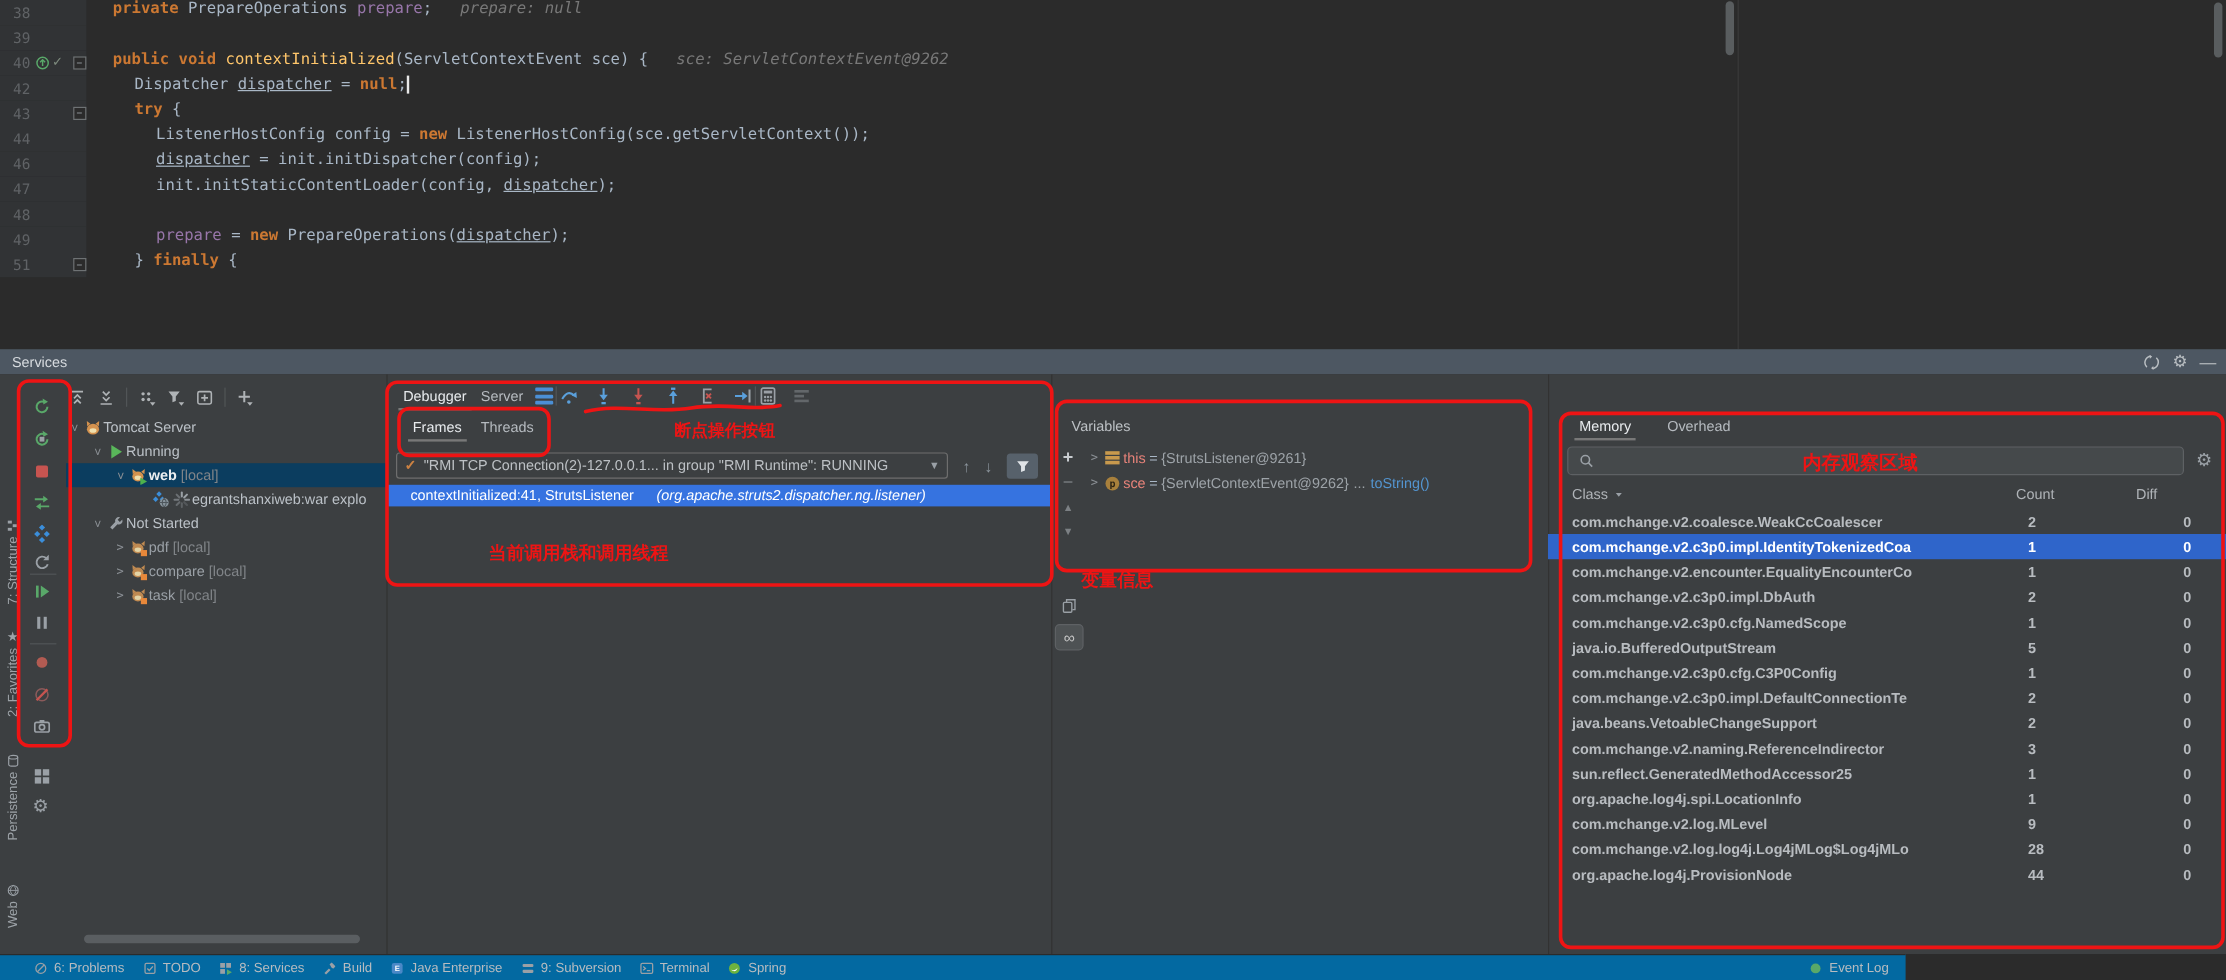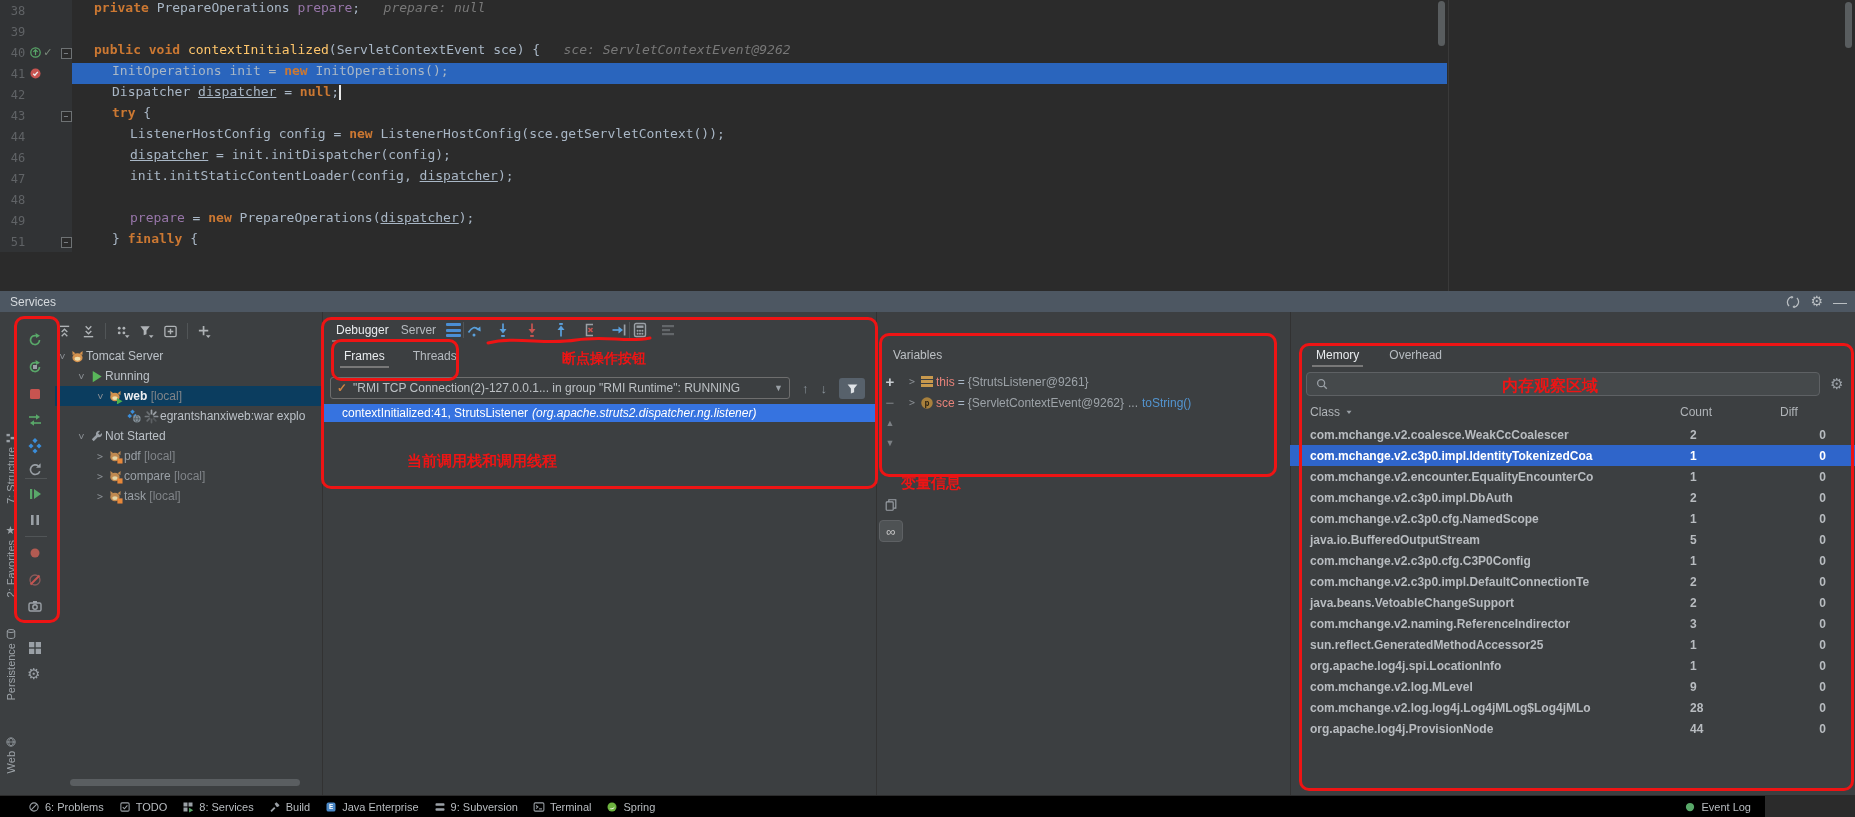--- a/index.html
+++ b/index.html
@@ -75,33 +75,33 @@
 
   
   .tab{font-size:12px;color:#b6bbc0;padding:0 6px;position:relative;}
   .tab.active{color:#e8ebee;}
   .tab.active:after{content:"";position:absolute;left:2px;right:2px;bottom:-5px;height:2px;background:#787878;}
   #dbgtabs{left:330px;top:322px;display:flex;align-items:center;}
   #dbgtabs .hamb{display:flex;flex-direction:column;gap:2.5px;margin-left:4px;}
   #dbgtabs .hamb i{display:block;width:15px;height:3px;background:#4b8fd5;border-radius:1px;}
   #dbgtabs .isep{width:1px;height:16px;background:#515557;margin:0 2px;}
   #dbgtabs .icon svg{width:16px;height:16px;}
-  #frmtabs{left:338px;top:349px;display:flex;gap:16px;}
+  #frmtabs{left:338px;top:349px;display:flex;gap:4px;}
   #threadrow{left:330px;top:377px;width:552px;height:22px;display:flex;align-items:center;}
   #threadbox{width:460px;height:22px;border:1px solid #6e6e6e;border-radius:3px;display:flex;align-items:center;
              padding:0 6px;box-sizing:border-box;color:#bcc0c4;font-size:12px;white-space:nowrap;overflow:hidden;}
   #threadbox .chk{color:#cc8242;font-weight:bold;margin-right:6px;font-size:12px;}
   #threadbox .dd{margin-left:auto;color:#9aa0a6;font-size:9px;padding-left:6px;}
   .arrbtn{color:#8b949c;font-size:13px;margin-left:12px;}
   #filterbtn{margin-left:12px;width:26px;height:21px;background:#57616b;border-radius:3px;
              display:flex;align-items:center;justify-content:center;}
   #filterbtn svg{width:13px;height:13px;}
   #framerow{left:322px;top:404px;width:554px;height:18px;background:var(--selection_blue);
             display:flex;align-items:center;color:#fff;font-size:12px;padding-left:20px;box-sizing:border-box;white-space:nowrap;}
-  #framerow .pkg{font-style:italic;margin-left:4px;}
+  #framerow .pkg{font-style:italic;margin-left:19px;}
 
   
   #varstitle{left:893px;top:348px;font-size:12px;color:#bcc0c4;}
   #varstb{left:878px;top:376px;width:24px;display:flex;flex-direction:column;align-items:center;gap:10px;color:#9aa0a6;}
   #varstb .plus{color:#c8ccd0;font-size:15px;font-weight:bold;line-height:12px;}
   #varstb .minus{color:#7c8084;font-size:15px;line-height:10px;}
   #varstb .tri{font-size:9px;color:#7c8084;}
   #varsbelow{left:879px;top:498px;width:24px;display:flex;flex-direction:column;align-items:center;gap:8px;}
   #varsbelow .icon svg{width:14px;height:14px;}
   #infbtn{width:22px;height:20px;background:#4e5254;border:1px solid #5e6164;border-radius:4px;
@@ -136,43 +136,39 @@
   .mcount{width:100px;padding-left:10px;box-sizing:border-box;}
   .mdiff{width:60px;text-align:right;padding-right:14px;box-sizing:border-box;}
   .sortico svg{width:10px;height:10px;}
 
   
   .rbox{position:absolute;border:3px solid var(--annotation_red);border-radius:10px;pointer-events:none;z-index:50;}
   .rtext{position:absolute;color:var(--annotation_red);font-weight:bold;z-index:51;pointer-events:none;
          font-family:"Liberation Sans",sans-serif;}
 
   
-  #statusbar{left:0;top:795px;width:1765px;height:22px;background:#000000;border-top:1px solid #2b2b2b;
+  #statusbar{left:0;top:795px;width:1588px;height:22px;background:#0369a1;border-top:1px solid #2b2b2b;
              display:flex;align-items:center;}
   .sitem{display:flex;align-items:center;gap:5px;font-size:11px;color:#b8bcc0;white-space:nowrap;}
   .sitem .icon svg{width:12px;height:12px;}
   #statusleft{display:flex;gap:15px;margin-left:28px;align-items:center;}
   #statusright{position:absolute;right:14px;display:flex;align-items:center;gap:5px;}
 </style>
 </head>
 <body>
 
 <div class="abs" id="editor">
   <div id="editor-lines">
       <div class="edrow"><div class="gut"><span class="lnum">38</span><span class="gic"></span><span class="fold"></span></div><div class="code" style="padding-left: 22px;"><span class="c-kw">private </span><span class="c-pl">PrepareOperations </span><span class="c-fld">prepare</span><span class="c-pl">;</span><span class="c-hint">   prepare: null</span></div></div>
       <div class="edrow"><div class="gut"><span class="lnum">39</span><span class="gic"></span><span class="fold"></span></div><div class="code" style="padding-left: 4px;"></div></div>
       <div class="edrow"><div class="gut"><span class="lnum">40</span><span class="gic"><span class="icon"><svg viewBox="0 0 16 16">
                 <circle cx="8" cy="8" r="5.8" fill="none" stroke="#59a869" stroke-width="1.5"></circle>
                 <path d="M8 11.2V5.2" stroke="#59a869" stroke-width="1.5"></path>
                 <path d="M5.4 7.2L8 4.6l2.6 2.6" fill="none" stroke="#59a869" stroke-width="1.5"></path>
               </svg></span><span class="gcheck">✓</span></span><span class="fold"><span class="foldbox">−</span></span></div><div class="code" style="padding-left: 22px;"><span class="c-kw">public void </span><span class="c-mth">contextInitialized</span><span class="c-pl">(ServletContextEvent sce) {</span><span class="c-hint">   sce: ServletContextEvent@9262</span></div></div>
-      <div class="edrow hl"><div class="gut"><span class="lnum">41</span><span class="gic"><span class="icon"><svg viewBox="0 0 16 16">
-                <circle cx="8" cy="8" r="6.2" fill="#c75450"></circle>
-                <path d="M5.2 8.2l2 2 3.6-4.2" fill="none" stroke="#eee" stroke-width="1.7"></path>
-              </svg></span></span><span class="fold"></span></div><div class="code" style="padding-left: 40px;"><span class="c-pl">InitOperations init = </span><span class="c-kw">new</span><span class="c-pl"> InitOperations();</span></div></div>
       <div class="edrow"><div class="gut"><span class="lnum">42</span><span class="gic"></span><span class="fold"></span></div><div class="code" style="padding-left: 40px;"><span class="c-pl">Dispatcher </span><span class="c-und">dispatcher</span><span class="c-pl"> = </span><span class="c-kw">null</span><span class="c-pl">;</span><span class="caret"></span></div></div>
       <div class="edrow"><div class="gut"><span class="lnum">43</span><span class="gic"></span><span class="fold"><span class="foldbox">−</span></span></div><div class="code" style="padding-left: 40px;"><span class="c-kw">try</span><span class="c-pl"> {</span></div></div>
       <div class="edrow"><div class="gut"><span class="lnum">44</span><span class="gic"></span><span class="fold"></span></div><div class="code" style="padding-left: 58px;"><span class="c-pl">ListenerHostConfig config = </span><span class="c-kw">new</span><span class="c-pl"> ListenerHostConfig(sce.getServletContext());</span></div></div>
       <div class="edrow"><div class="gut"><span class="lnum">46</span><span class="gic"></span><span class="fold"></span></div><div class="code" style="padding-left: 58px;"><span class="c-und">dispatcher</span><span class="c-pl"> = init.initDispatcher(config);</span></div></div>
       <div class="edrow"><div class="gut"><span class="lnum">47</span><span class="gic"></span><span class="fold"></span></div><div class="code" style="padding-left: 58px;"><span class="c-pl">init.initStaticContentLoader(config, </span><span class="c-und">dispatcher</span><span class="c-pl">);</span></div></div>
       <div class="edrow"><div class="gut"><span class="lnum">48</span><span class="gic"></span><span class="fold"></span></div><div class="code" style="padding-left: 4px;"></div></div>
       <div class="edrow"><div class="gut"><span class="lnum">49</span><span class="gic"></span><span class="fold"></span></div><div class="code" style="padding-left: 58px;"><span class="c-fld">prepare</span><span class="c-pl"> = </span><span class="c-kw">new</span><span class="c-pl"> PrepareOperations(</span><span class="c-und">dispatcher</span><span class="c-pl">);</span></div></div>
       <div class="edrow"><div class="gut"><span class="lnum">51</span><span class="gic"></span><span class="fold"><span class="foldbox">−</span></span></div><div class="code" style="padding-left: 40px;"><span class="c-pl">} </span><span class="c-kw">finally</span><span class="c-pl"> {</span></div></div>
     </div>
 </div>

